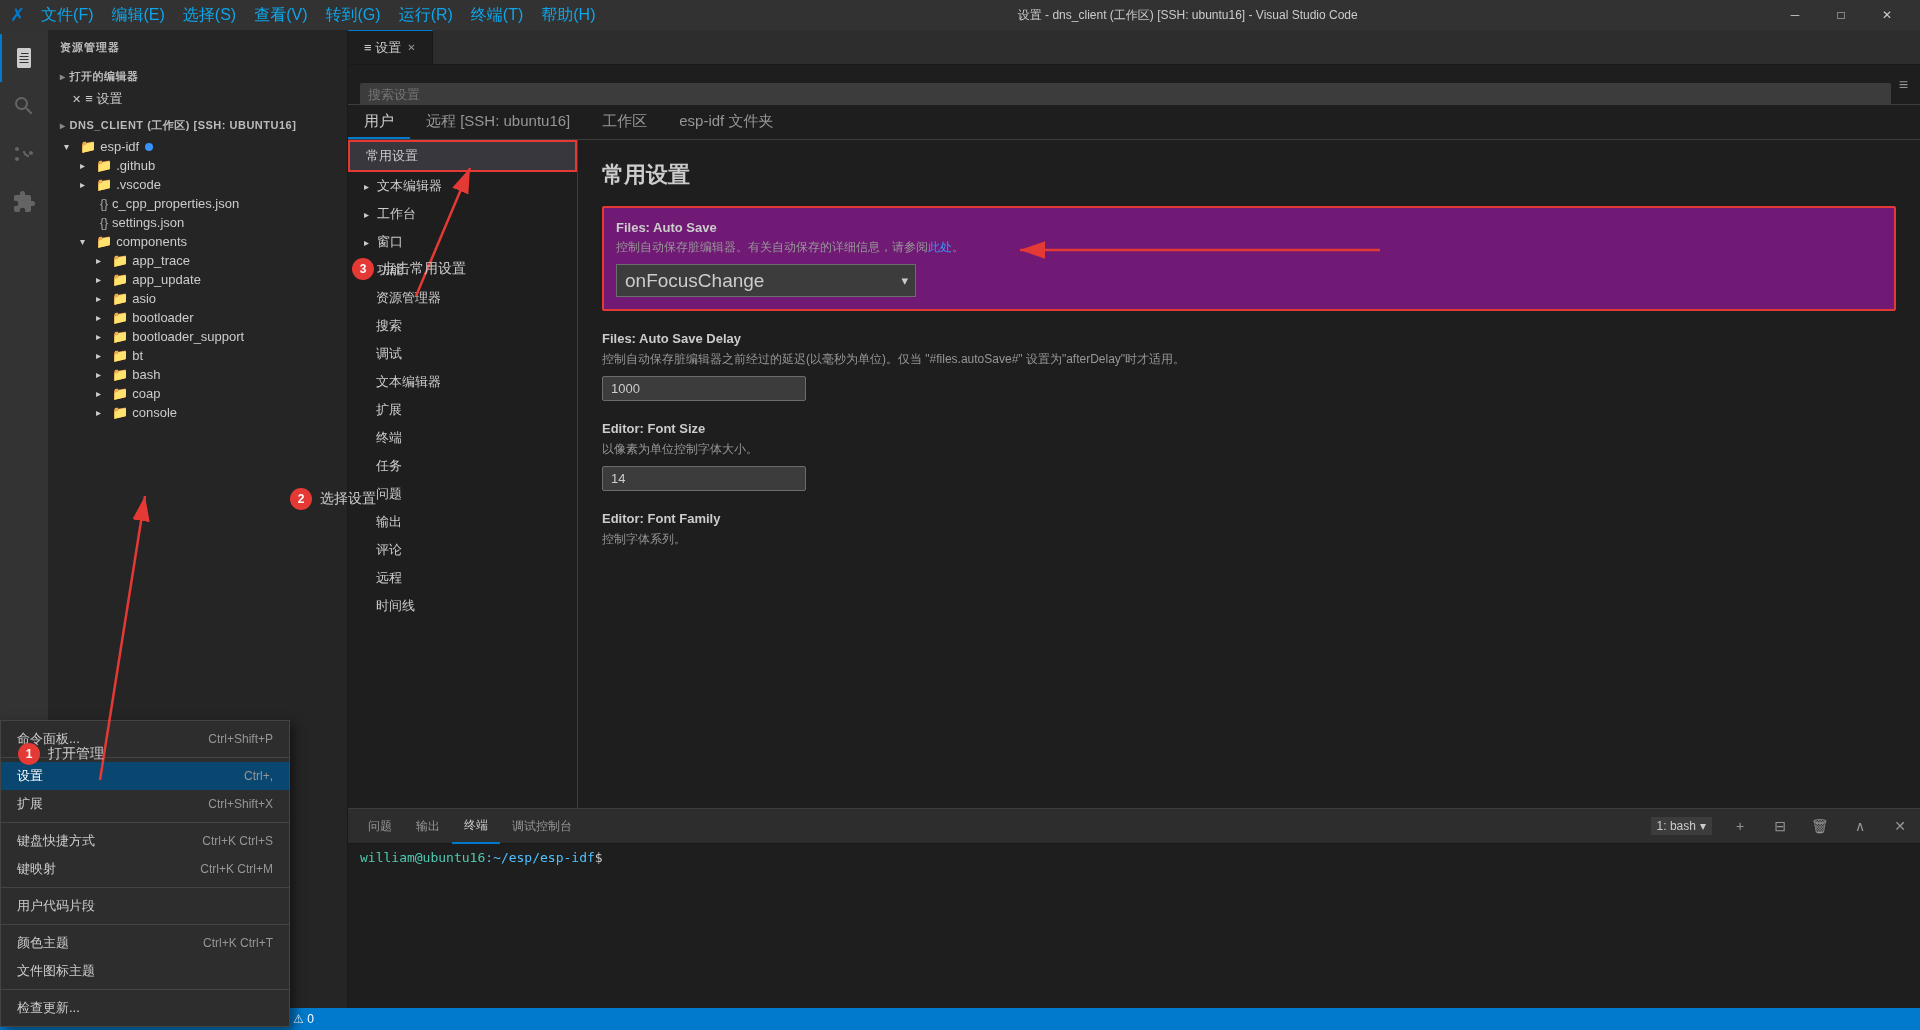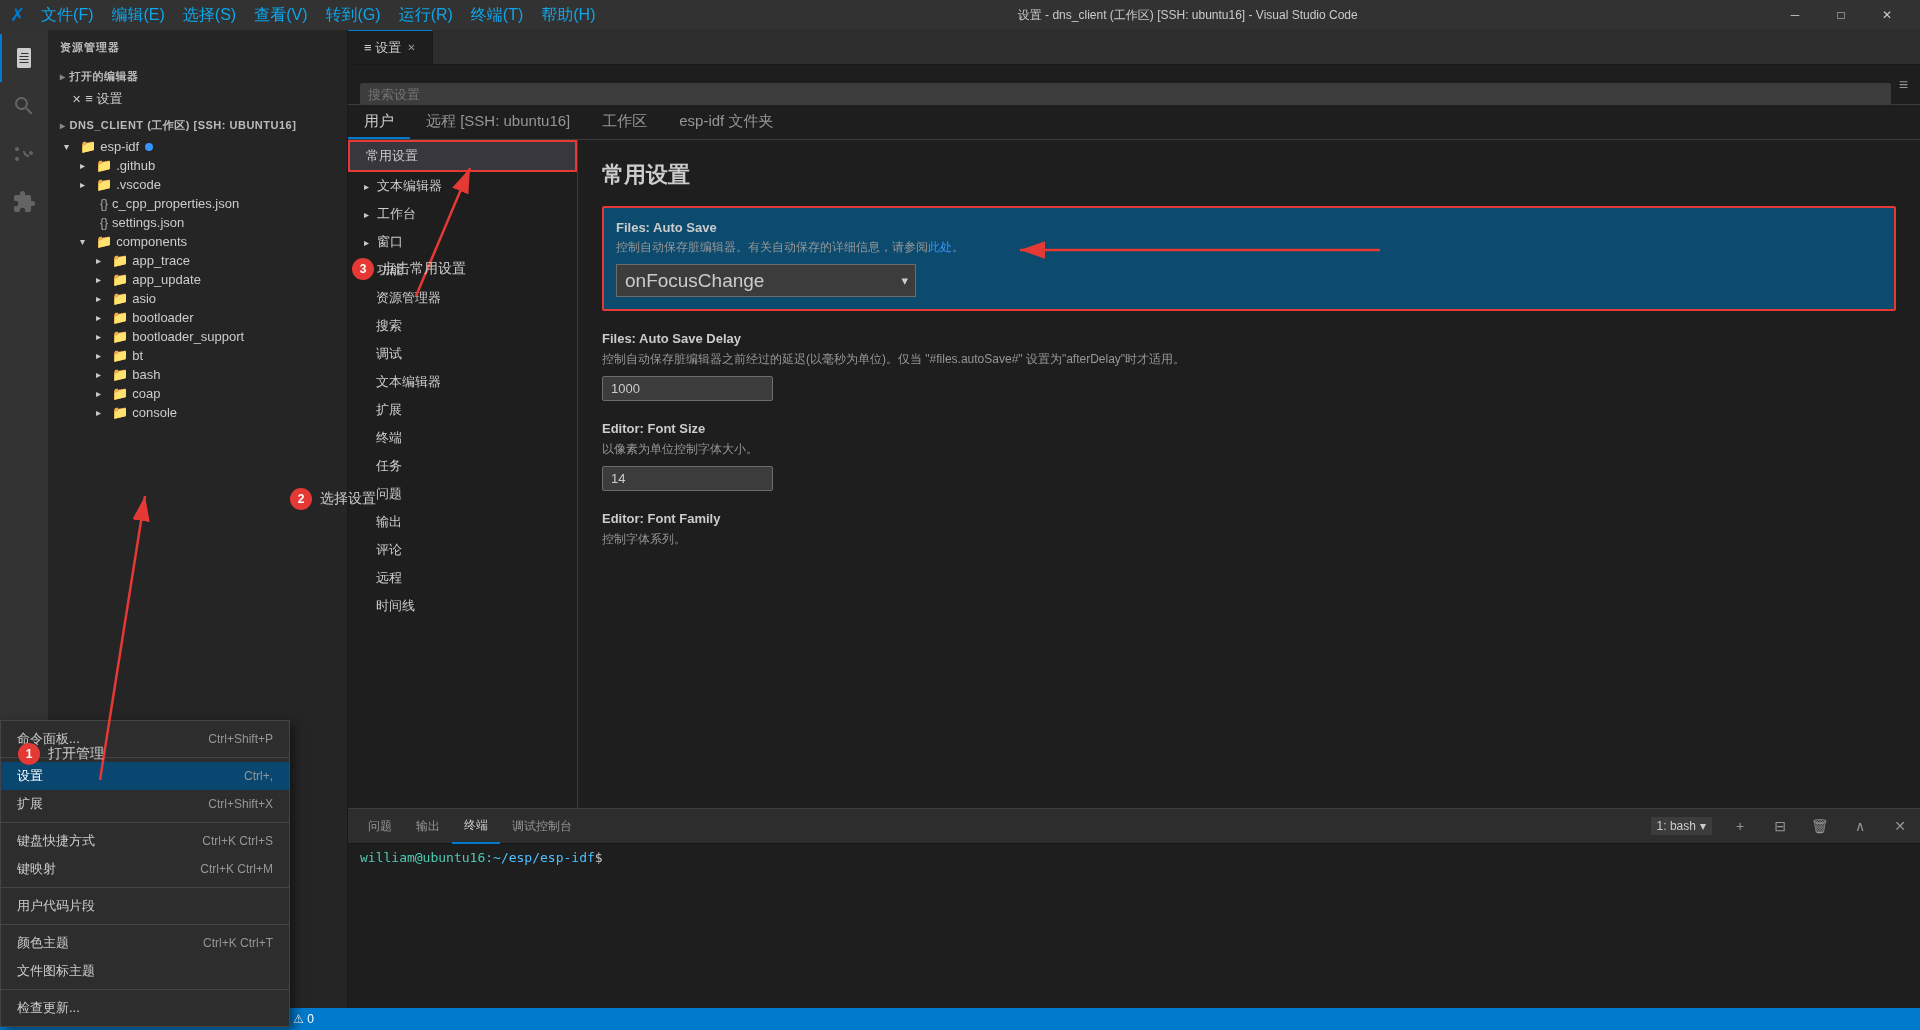--- a/index.html
+++ b/index.html
@@ -193,37 +193,37 @@
       color: #cccccc;
       margin-bottom: 16px;
     }
 
     
     .setting-item-box {
       border: 2px solid #e53935;
       border-radius: 2px;
       padding: 12px;
       margin-bottom: 20px;
-      background: #0c4a6e;
+      background: #701a75;
     }
     .setting-item-title { font-size: 13px; font-weight: 600; color: #cccccc; margin-bottom: 4px; }
     .setting-item-desc { font-size: 12px; color: #969696; margin-bottom: 8px; line-height: 1.4; }
     .setting-item-desc a { color: #3794ff; text-decoration: none; }
 
     .setting-item { margin-bottom: 20px; }
     .setting-item-header { font-size: 13px; font-weight: 600; color: #cccccc; margin-bottom: 4px; }
     .setting-item-desc-plain { font-size: 12px; color: #969696; margin-bottom: 8px; line-height: 1.5; }
     .setting-input {
       background: #3c3c3c;
       border: 1px solid #6c6c6c;
       border-radius: 2px;
       padding: 4px 8px;
       color: #cccccc;
       font-size: 13px;
-      width: 171px;
+      width: 204px;
     }
 
     
     .terminal-area {
       height: 200px;
       background: #1e1e1e;
       border-top: 1px solid #3c3c3c;
       display: flex;
       flex-direction: column;
       flex-shrink: 0;

